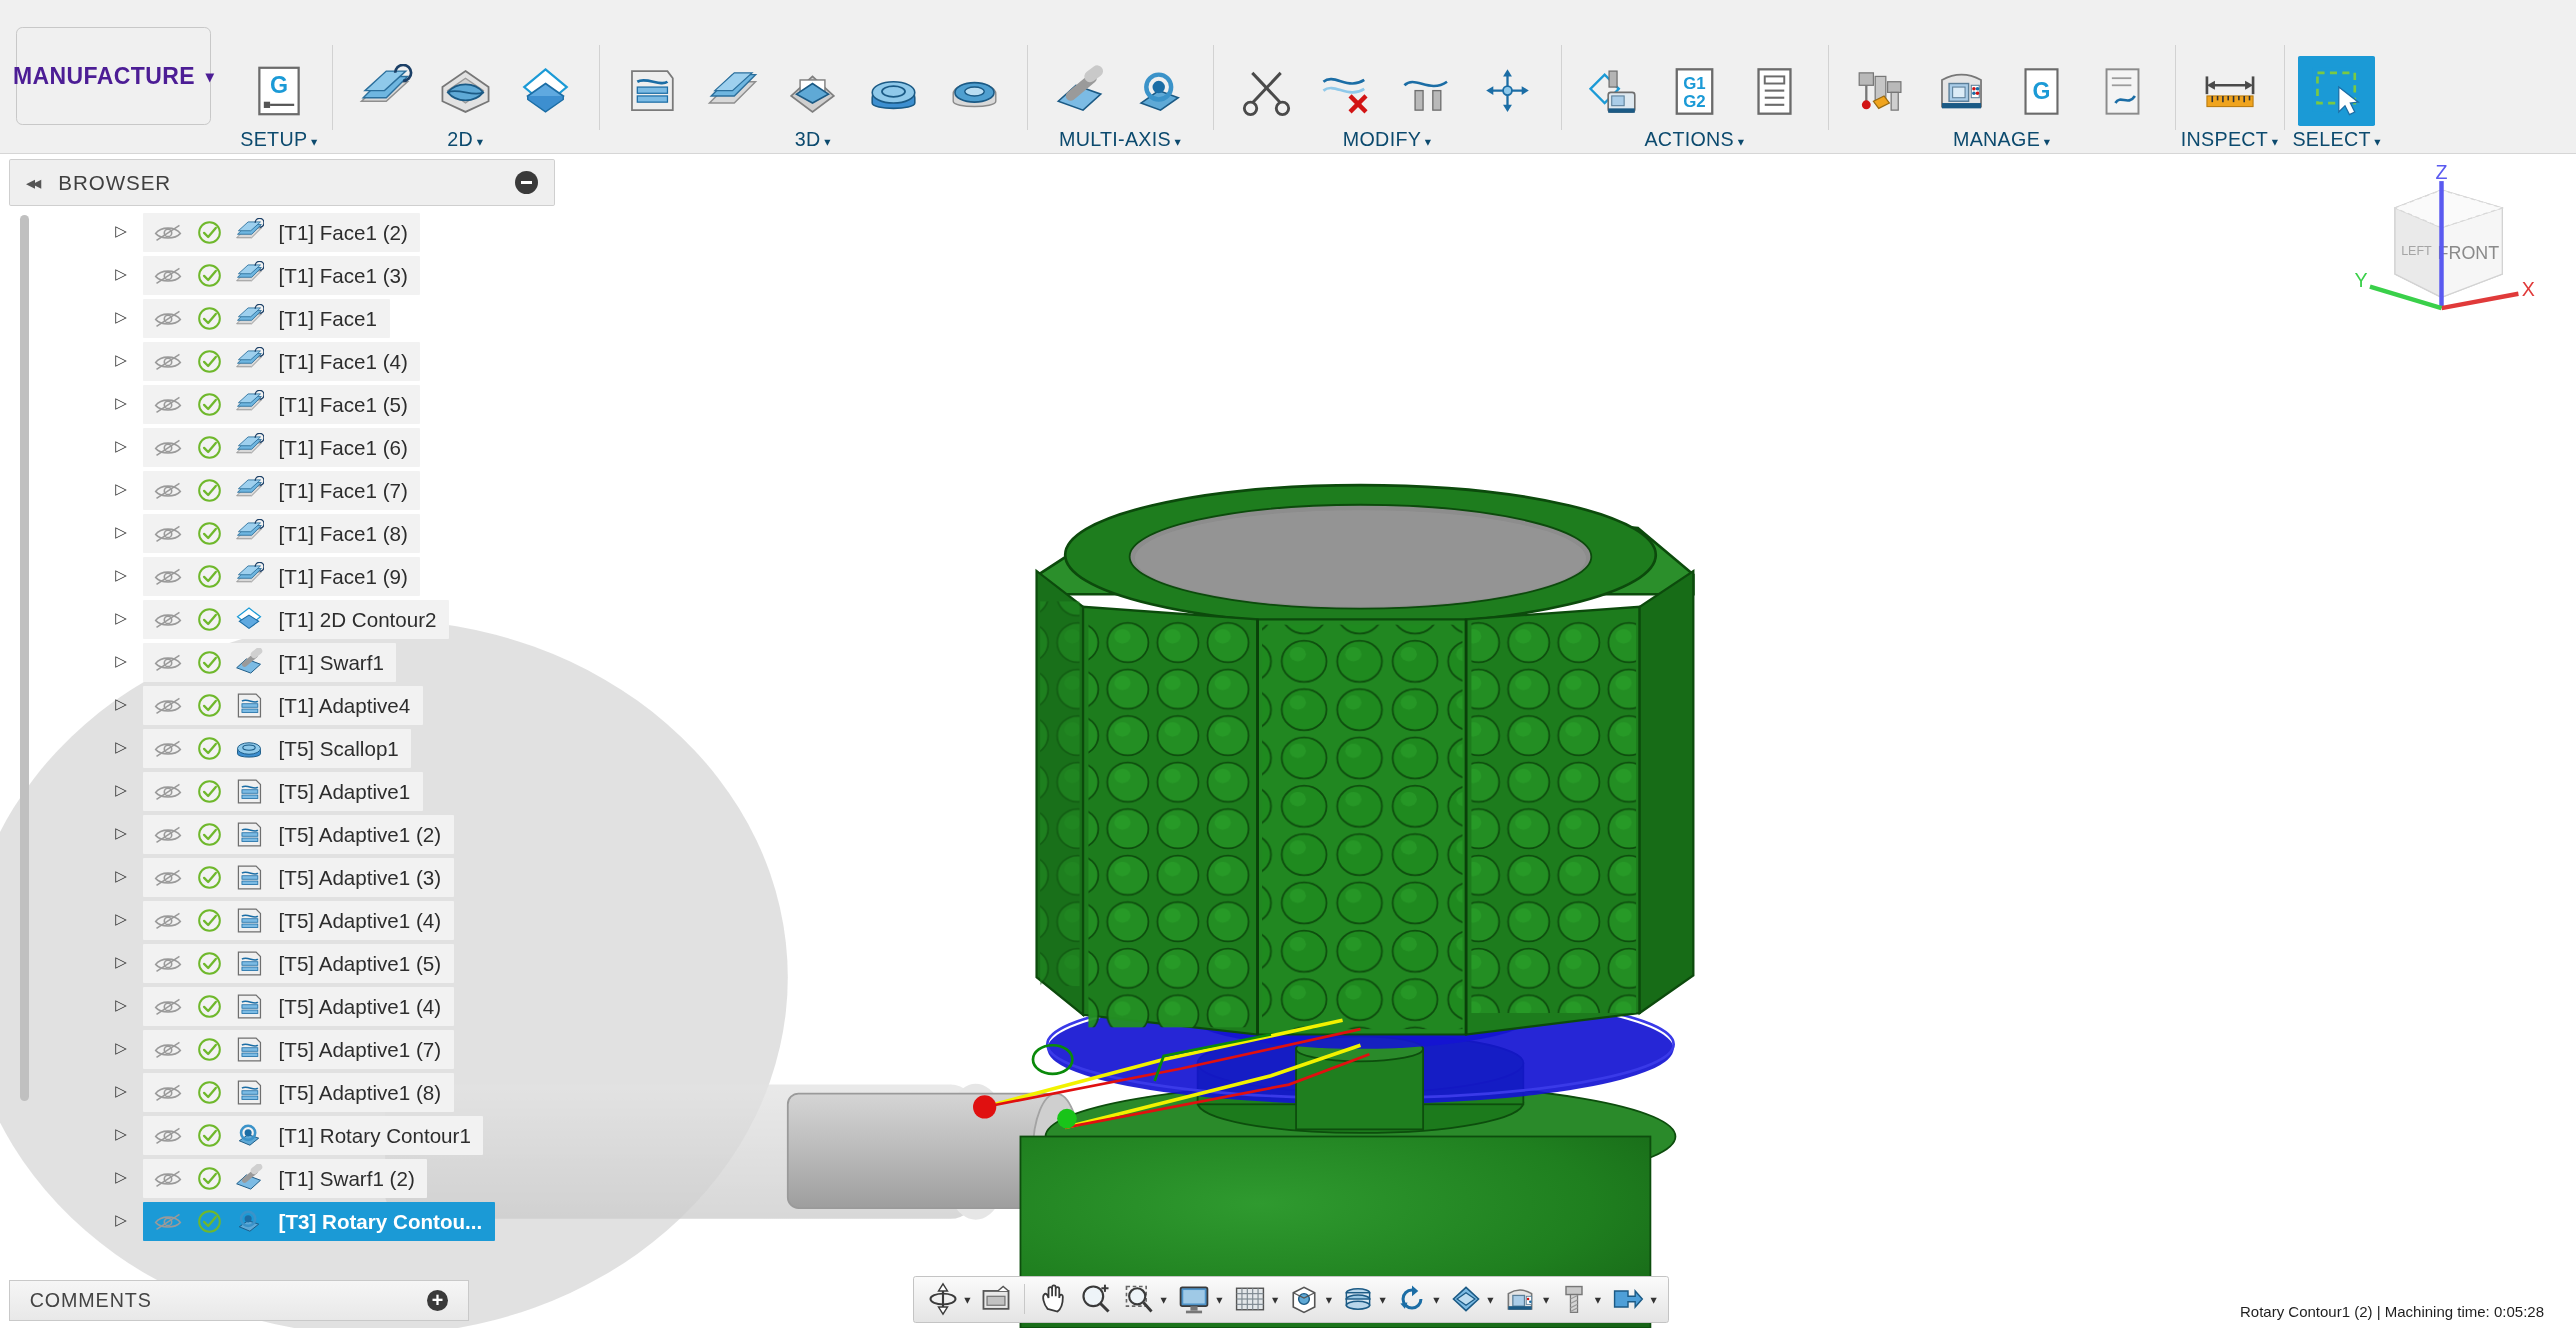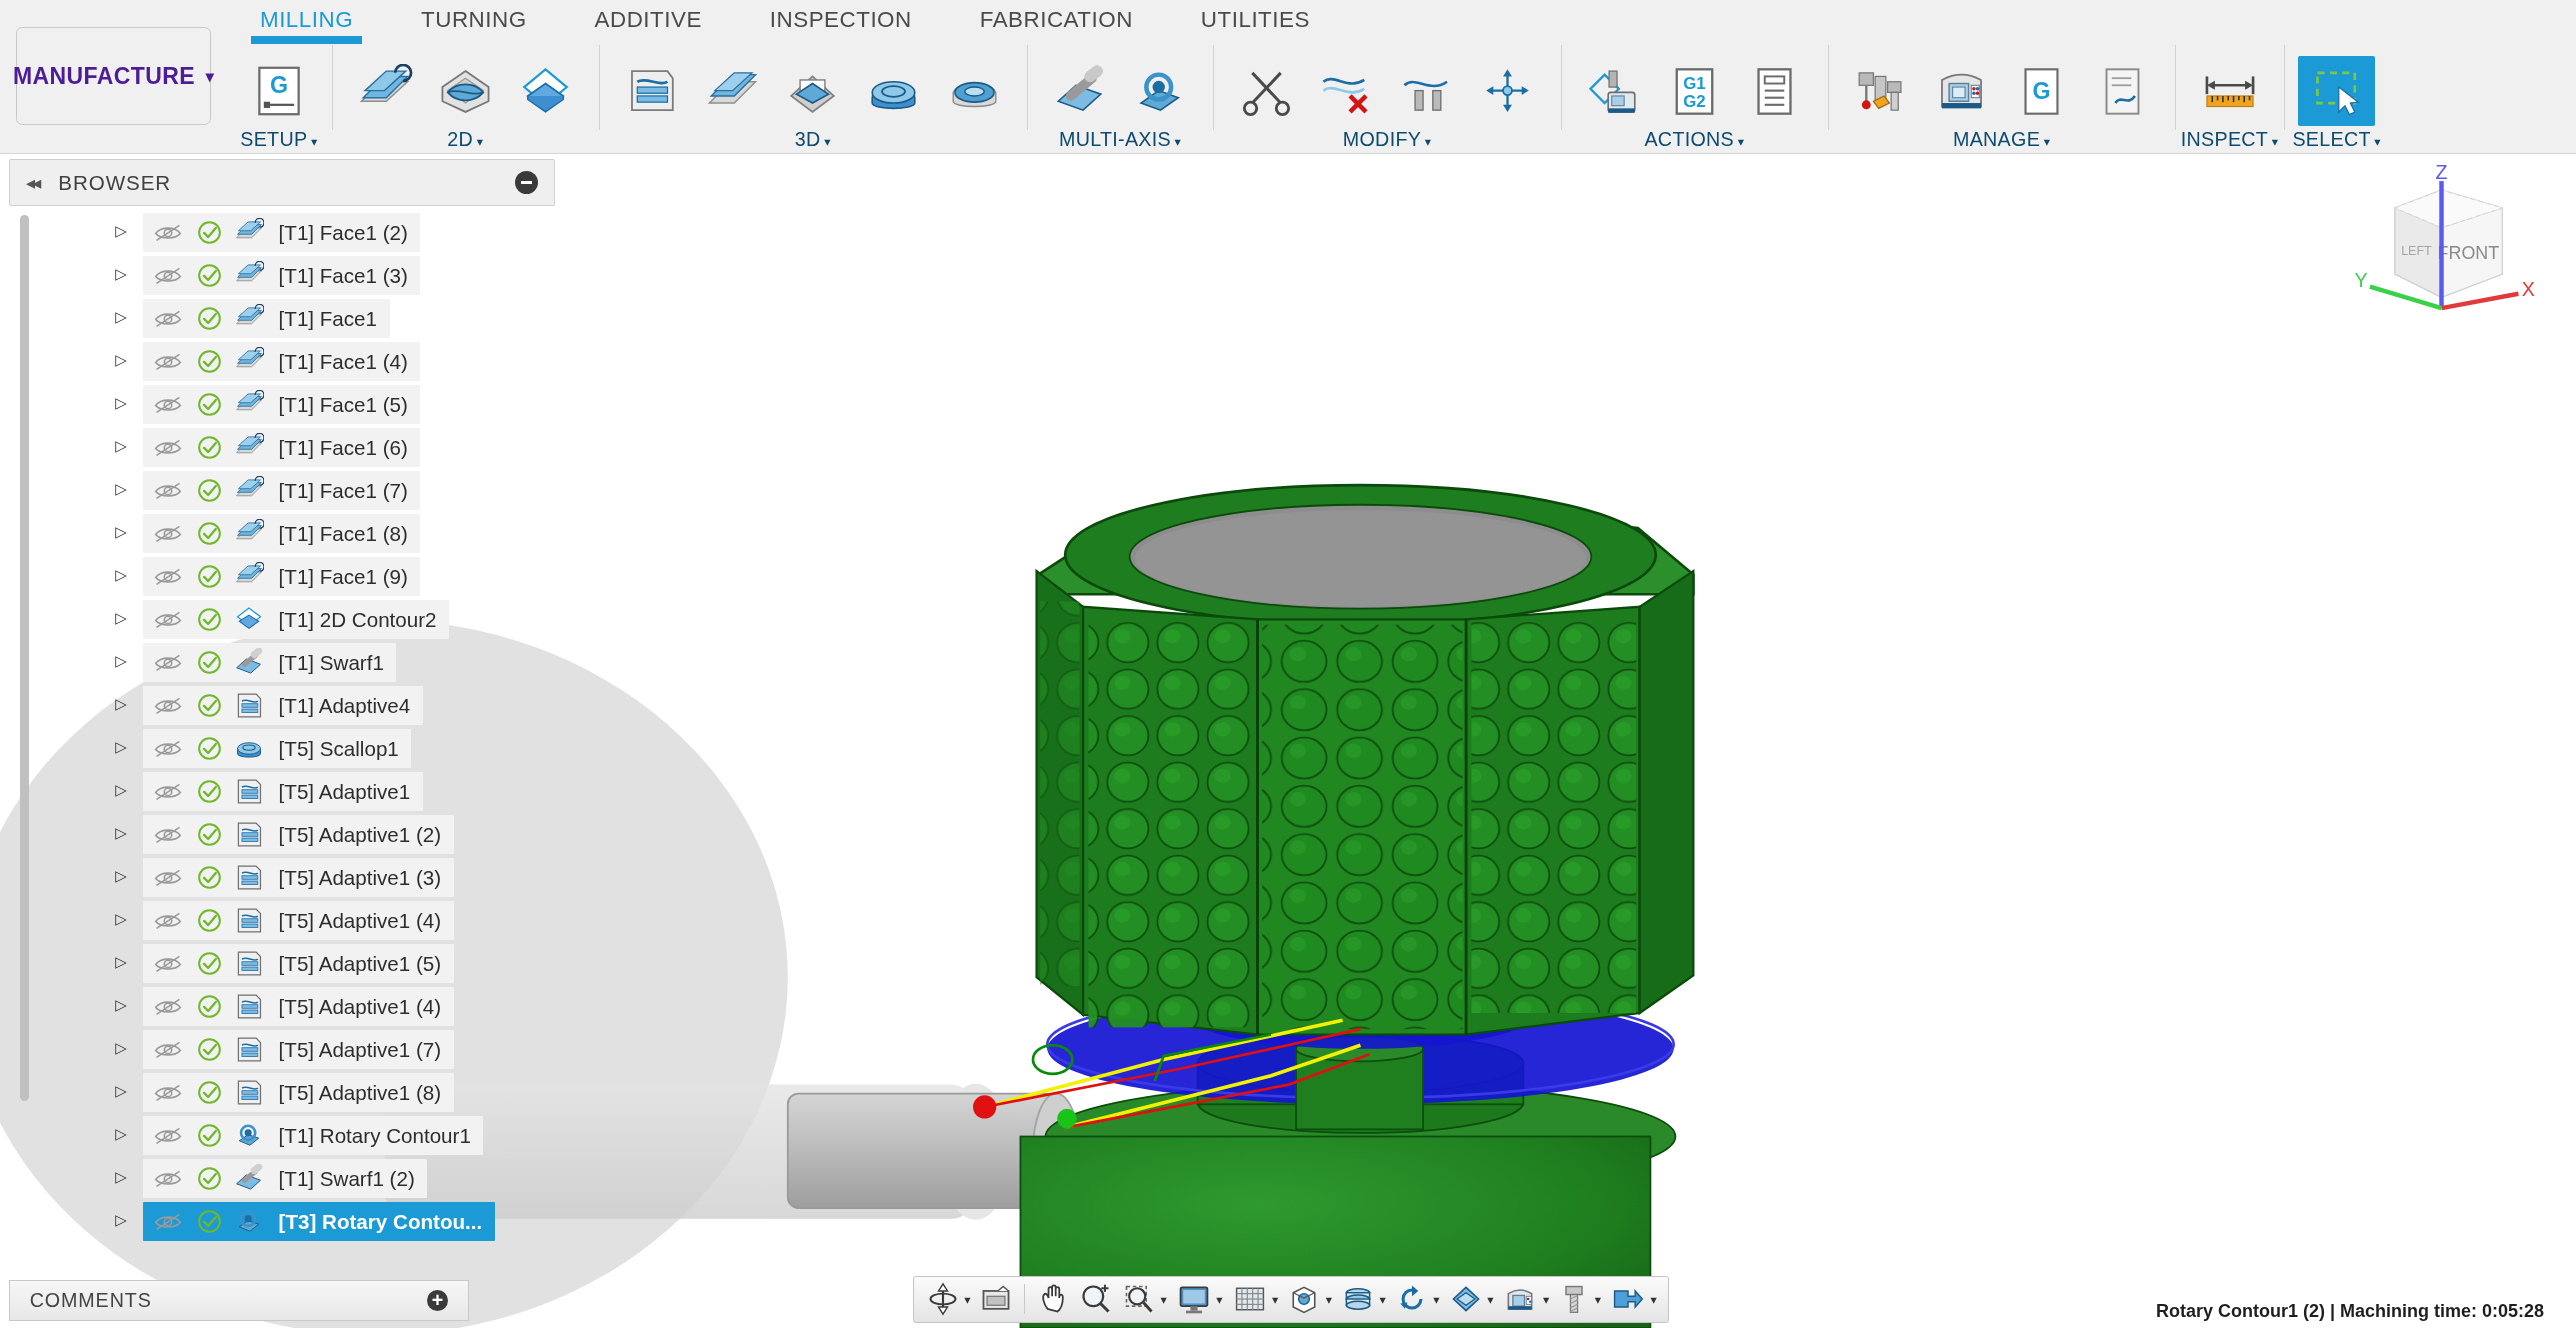--- a/index.html
+++ b/index.html
@@ -120,42 +120,34 @@
   .nb { display: flex; align-items: center; height: 41px; padding: 0 4.5px; cursor: pointer; }
   .nb .caret { font-size: 12.5px; color: #333; margin-left: 4.5px; }
   .nb-sep { width: 0.9px; height: 30px; background: #c8c8c8; margin: 0 6.3px; }
 
   
   .statusbar {
     position: absolute; left: 0; bottom: 0; width: 2576px; height: 34px;
     background: transparent; z-index: 35;
     display: flex; align-items: center; justify-content: flex-end; padding-right: 32px;
   }
-  .status-text { font-size: 18px; color: #1f1f1f; font-weight: bold; }
+  .status-text { font-size: 15px; color: #1f1f1f; font-weight: normal; }
 </style>
 </head>
 <body>
 
 <div class="app">
 
   <div class="ribbon">
 
     <div class="workspace-btn">
       <span>MANUFACTURE</span>
       <span class="caret">▾</span>
     </div>
 
-    <div class="tabs">
-      <div class="tab active">MILLING</div>
-      <div class="tab">TURNING</div>
-      <div class="tab">ADDITIVE</div>
-      <div class="tab">INSPECTION</div>
-      <div class="tab">FABRICATION</div>
-      <div class="tab">UTILITIES</div>
-    </div>
 
     <div class="groups">
 
       <div class="grp">
         <div class="grp-icons">
           <div class="ico">
             <svg width="50" height="54" viewBox="0 0 56 60">
               <rect x="6" y="4" width="44" height="52" fill="#fff" stroke="#6b6b6b" stroke-width="2.5"></rect>
               <text x="28" y="32" font-size="26" font-weight="bold" fill="#1b9ad6" text-anchor="middle" font-family="Liberation Sans, sans-serif">G</text>
               <rect x="11" y="42" width="7" height="7" fill="#555"></rect>

